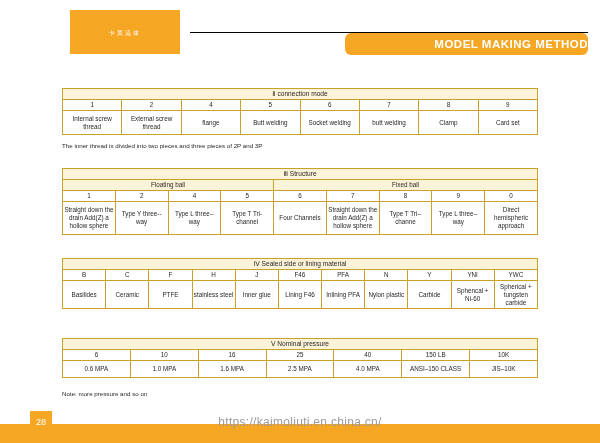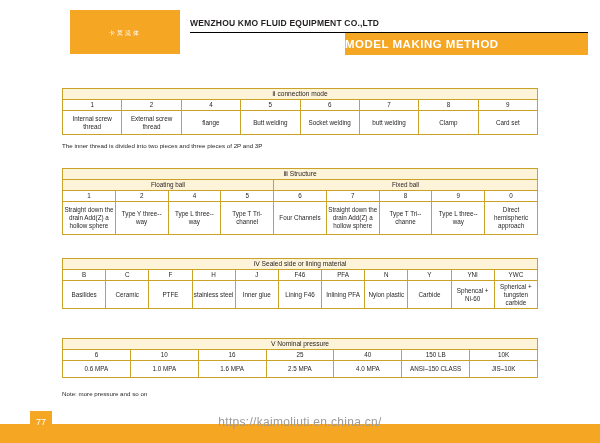--- a/index.html
+++ b/index.html
@@ -59,21 +59,22 @@
   }
   .title-bar {
     position: absolute;
     left: 345px;
     top: 33px;
     width: 243px;
     height: 22px;
     background: #f5a623;
     display: flex;
     align-items: center;
-    justify-content: flex-start;
+    justify-content: flex-end;
+    border-radius: 6px;
   }
   .title-bar span {
     color: #ffffff;
     font-size: 11.5px;
     font-weight: bold;
     letter-spacing: 0.5px;
   }
   .header-rule {
     position: absolute;
     left: 190px;
@@ -150,21 +151,20 @@
   }
 </style>
 </head>
 <body>
 
 <div class="header">
   <div class="logo-box">
     <div class="logo-sub">卡莫流体</div>
   </div>
   <div class="header-rule"></div>
-  <div class="company-name">WENZHOU KMO FLUID EQUIPMENT CO.,LTD</div>
   <div class="title-bar">
     <span>MODEL MAKING METHOD</span>
   </div>
 </div>
 
 <div class="tbl-wrap" style="left:62px; top:88px;">
   <table class="spec" style="width:476px;">
     <tbody>
         <tr>
       <td class="band" colspan="8">Ⅱ connection mode</td>
@@ -289,14 +289,14 @@
       <td>4.0 MPA</td>
       <td>ANSI–150 CLASS</td>
       <td>JIS–10K</td>
     </tr>
   </tbody>
     </table>
 </div>
 <div class="note" style="left:62px; top:390px;">Note: more pressure and so on</div>
 
 <div class="footer-bar"></div>
-<div class="page-badge">77</div>
+<div class="page-badge">28</div>
 <div class="watermark">https://kaimoliuti.en.china.cn/</div>
 
 </body></html>

